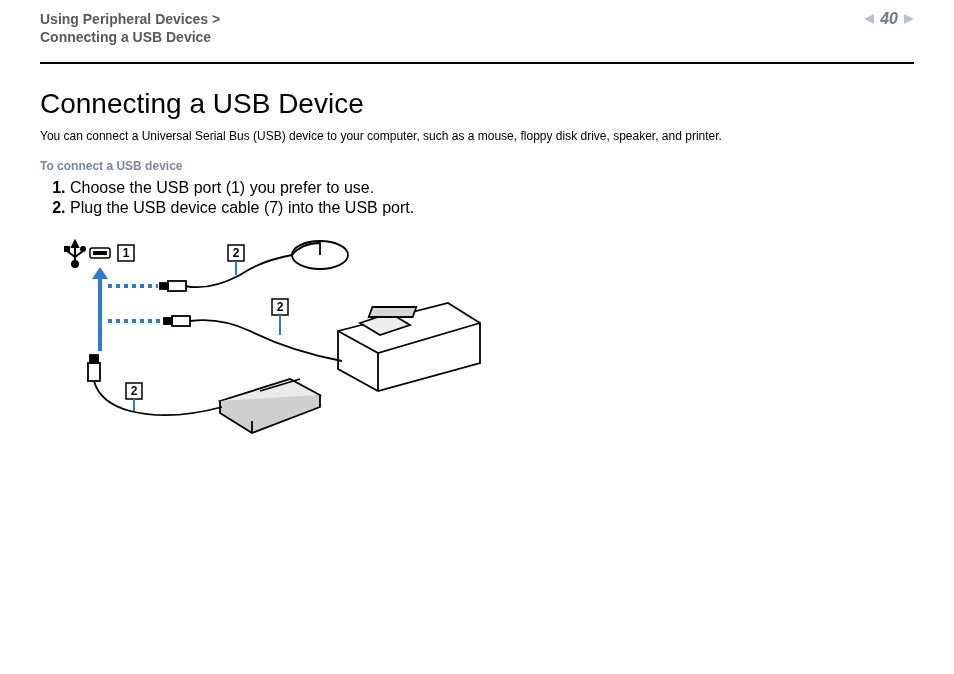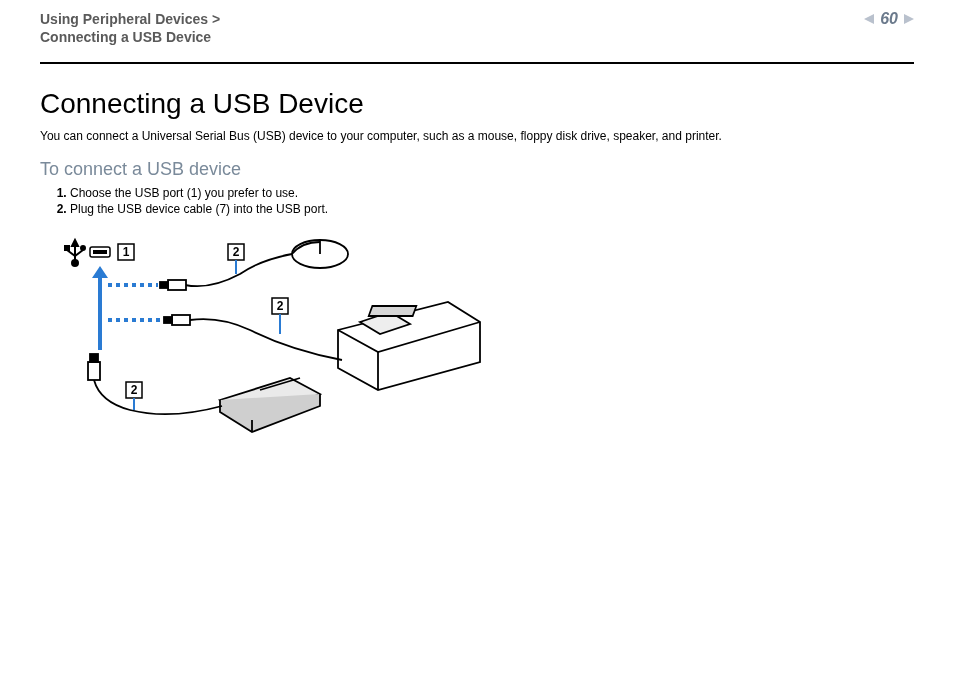--- a/index.html
+++ b/index.html
@@ -7,40 +7,40 @@
   .header{display:flex;justify-content:space-between;align-items:flex-start;padding-top:10px;height:46px}
   .crumbs{font-weight:bold;font-size:14px;color:#5a5a5a;line-height:1.3}
   .crumb-line2{}
   .pagenum{display:flex;align-items:center;gap:6px;font-style:italic;font-weight:bold;color:#6b7a8c}
   .tri{width:0;height:0;border-top:5px solid transparent;border-bottom:5px solid transparent}
   .tri.l{border-right:10px solid #b9c1cd}
   .tri.r{border-left:10px solid #b9c1cd}
   .rule{height:2px;background:#000;margin-top:6px}
   h1{font-size:28px;font-weight:normal;margin:24px 0 8px 0}
   p.lead{font-size:12px;margin:0 0 14px 0;line-height:1.4}
-  h2{font-size:18px;font-weight:normal;color:#7a8a9a;margin:6px 0 6px 0}
-  ol{margin:0;padding-left:30px;font-size:12px}
+  h2{font-size:12px;font-weight:bold;color:#7a8a9a;margin:6px 0 6px 0}
+  ol{margin:0;padding-left:30px;font-size:16px}
   ol li{margin:2px 0}
   ol li::marker{font-weight:bold}
   .figwrap{margin:14px 0 0 20px}
   .nlabel{font-family:Arial,sans-serif;font-weight:bold;font-size:12px}
 </style>
 </head>
 <body>
 
 <div class="page">
 
   <div class="header">
     <div class="crumbs">
       <div>Using Peripheral Devices &gt;</div>
       <div class="crumb-line2">Connecting a USB Device</div>
     </div>
     <div class="pagenum">
       <div class="tri l"></div>
-      <span>60</span>
+      <span>40</span>
       <div class="tri r"></div>
     </div>
   </div>
   <div class="rule"></div>
 
   <h1>Connecting a USB Device</h1>
   <p class="lead">You can connect a Universal Serial Bus (USB) device to your computer, such as a mouse, floppy disk drive, speaker, and printer.</p>
   <h2>To connect a USB device</h2>
   <ol>
     <li>Choose the USB port (1) you prefer to use.</li>

